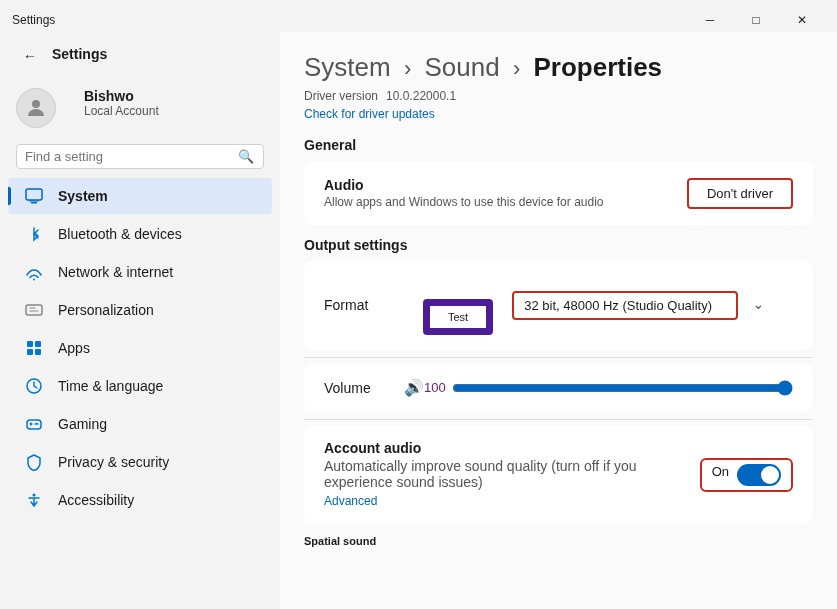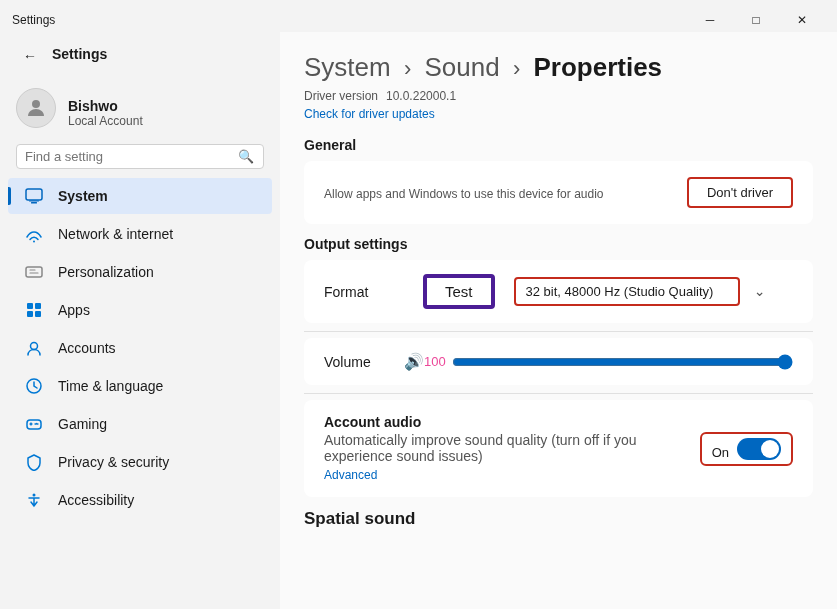--- a/index.html
+++ b/index.html
@@ -86,22 +86,22 @@
     }
     .app-title {
       font-size: 14px;
       font-weight: 600;
       color: #1a1a1a;
     }
 
     
     .user-profile {
       display: flex;
-      align-items: flex-end;
-      gap: 12px;
+      align-items: flex-start;
+      gap: 28px;
       padding: 12px 16px;
       cursor: pointer;
     }
     .avatar {
       width: 40px;
       height: 40px;
       border-radius: 50%;
       background: #e0e0e0;
       display: flex;
       align-items: center;
@@ -228,28 +228,29 @@
       padding: 14px 20px;
       margin-bottom: 8px;
     }
     .format-row {
       display: flex;
       align-items: center;
       gap: 19px;
     }
     .format-label { font-size: 14px; font-weight: 400; color: #1a1a1a; width: 80px; }
     .test-btn {
-      border: 4px solid #4c1d95;
+      border: 7px solid #4c1d95;
       background: white;
       color: #1a1a1a;
       padding: 5px 18px;
       border-radius: 4px;
-      font-size: 15px;
+      font-size: 11px;
       cursor: pointer;
       font-family: 'Segoe UI', Arial, sans-serif;
+      margin-top: 24px;
     }
     .format-select {
       border: 2px solid #c42b1c;
       background: white;
       color: #1a1a1a;
       padding: 5px 24px 5px 10px;
       border-radius: 4px;
       font-size: 13px;
       cursor: pointer;
       font-family: 'Segoe UI', Arial, sans-serif;
@@ -279,21 +280,21 @@
       border-radius: 8px;
       padding: 14px 20px;
       margin-bottom: 8px;
     }
     .volume-row {
       display: flex;
       align-items: center;
     }
     .volume-label { font-size: 14px; color: #1a1a1a; width: 80px; }
     .volume-icon { font-size: 16px; color: #555; }
-    .volume-num { font-size: 13px; color: #ec4899; width: 28px; }
+    .volume-num { font-size: 13px; color: #701a75; width: 28px; }
     .volume-slider {
       flex: 1;
       accent-color: #0067c0;
       cursor: pointer;
     }
 
     
     .enhance-card {
       background: white;
       border-radius: 8px;
@@ -305,21 +306,21 @@
       align-items: center;
       justify-content: space-between;
     }
     .enhance-left { flex: 1; }
     .enhance-title { font-size: 14px; font-weight: 600; color: #1a1a1a; }
     .enhance-sub { font-size: 14px; color: #555; margin-top: 2px; max-width: 380px; }
     .advanced-link { font-size: 12px; color: #0067c0; cursor: pointer; margin-top: 4px; display: inline-block; }
 
     .toggle-wrap {
       display: flex;
-      align-items: flex-end;
+      align-items: flex-start;
       gap: 8px;
       border: 2px solid #c42b1c;
       padding: 4px 10px;
       border-radius: 6px;
     }
     .toggle-label { font-size: 13px; color: #1a1a1a; font-weight: 500; }
     .toggle {
       width: 44px;
       height: 22px;
       background: #0067c0;
@@ -335,21 +336,21 @@
       height: 18px;
       background: white;
       border-radius: 50%;
       position: absolute;
       right: 2px;
       transition: left 0.2s;
     }
 
     
     .spatial-header {
-      font-size: 17px;
+      font-size: 11px;
       font-weight: 600;
       color: #1a1a1a;
       margin-top: 12px;
     }
 
     
     .divider {
       border: none;
       border-top: 1px solid #e0e0e0;
       margin: 6px 0;
@@ -417,20 +418,30 @@
         <div class="nav-icon">
           <svg width="18" height="18" viewBox="0 0 18 18" fill="none">
             <rect x="1" y="2" width="16" height="11" rx="2" stroke="#0067c0" stroke-width="1.5"></rect>
             <rect x="6" y="15" width="6" height="1.5" rx="0.5" fill="#0067c0"></rect>
             <rect x="4" y="13.5" width="10" height="1" rx="0.5" fill="#0067c0"></rect>
           </svg>
         </div>
         <span>System</span>
       </div>
 
+      <div class="nav-item">
+        <div class="nav-icon">
+          <svg width="18" height="18" viewBox="0 0 18 18" fill="none">
+            <path d="M9 3v12l4-4-4-4" stroke="#0078d4" stroke-width="1.5" stroke-linecap="round"></path>
+            <path d="M9 9l4 4" stroke="#0078d4" stroke-width="1.5" stroke-linecap="round"></path>
+            <path d="M9 9l4-4" stroke="#0078d4" stroke-width="1.5" stroke-linecap="round"></path>
+          </svg>
+        </div>
+        <span>Bluetooth &amp; devices</span>
+      </div>
 
       <div class="nav-item">
         <div class="nav-icon">
           <svg width="18" height="18" viewBox="0 0 18 18" fill="none">
             <path d="M2 12c1.9-3.2 5.1-5 7-5s5.1 1.8 7 5" stroke="#0078d4" stroke-width="1.5" stroke-linecap="round"></path>
             <path d="M5 14.5c1.1-1.5 2.4-2.2 4-2.2s2.9.7 4 2.2" stroke="#0078d4" stroke-width="1.5" stroke-linecap="round"></path>
             <circle cx="9" cy="16.5" r="1" fill="#0078d4"></circle>
           </svg>
         </div>
         <span>Network &amp; internet</span>
@@ -451,29 +462,20 @@
           <svg width="18" height="18" viewBox="0 0 18 18" fill="none">
             <rect x="2" y="2" width="6" height="6" rx="1" fill="#0078d4"></rect>
             <rect x="10" y="2" width="6" height="6" rx="1" fill="#0078d4"></rect>
             <rect x="2" y="10" width="6" height="6" rx="1" fill="#0078d4"></rect>
             <rect x="10" y="10" width="6" height="6" rx="1" fill="#0078d4"></rect>
           </svg>
         </div>
         <span>Apps</span>
       </div>
 
-      <div class="nav-item">
-        <div class="nav-icon">
-          <svg width="18" height="18" viewBox="0 0 18 18" fill="none">
-            <circle cx="9" cy="7" r="3.5" stroke="#0078d4" stroke-width="1.5"></circle>
-            <path d="M3 16c0-3.3 2.7-5.5 6-5.5s6 2.2 6 5.5" stroke="#0078d4" stroke-width="1.5" stroke-linecap="round"></path>
-          </svg>
-        </div>
-        <span>Accounts</span>
-      </div>
 
       <div class="nav-item">
         <div class="nav-icon">
           <svg width="18" height="18" viewBox="0 0 18 18" fill="none">
             <circle cx="9" cy="9" r="7" stroke="#0078d4" stroke-width="1.5"></circle>
             <path d="M9 5v4l3 2" stroke="#0078d4" stroke-width="1.5" stroke-linecap="round"></path>
           </svg>
         </div>
         <span>Time &amp; language</span>
       </div>
@@ -525,20 +527,21 @@
       <span class="driver-info">Driver version</span>
       <span class="driver-info">10.0.22000.1</span>
     </div>
     <a class="driver-link">Check for driver updates</a>
 
     <div class="section-header">General</div>
 
     <div class="card">
       <div class="card-row">
         <div>
+          <div class="card-label">Audio</div>
           <div class="card-sublabel">Allow apps and Windows to use this device for audio</div>
         </div>
         <button class="dont-allow-btn">Don't driver</button>
       </div>
     </div>
 
     <div class="section-header">Output settings</div>
 
     <div class="format-card">
       <div class="format-row">

